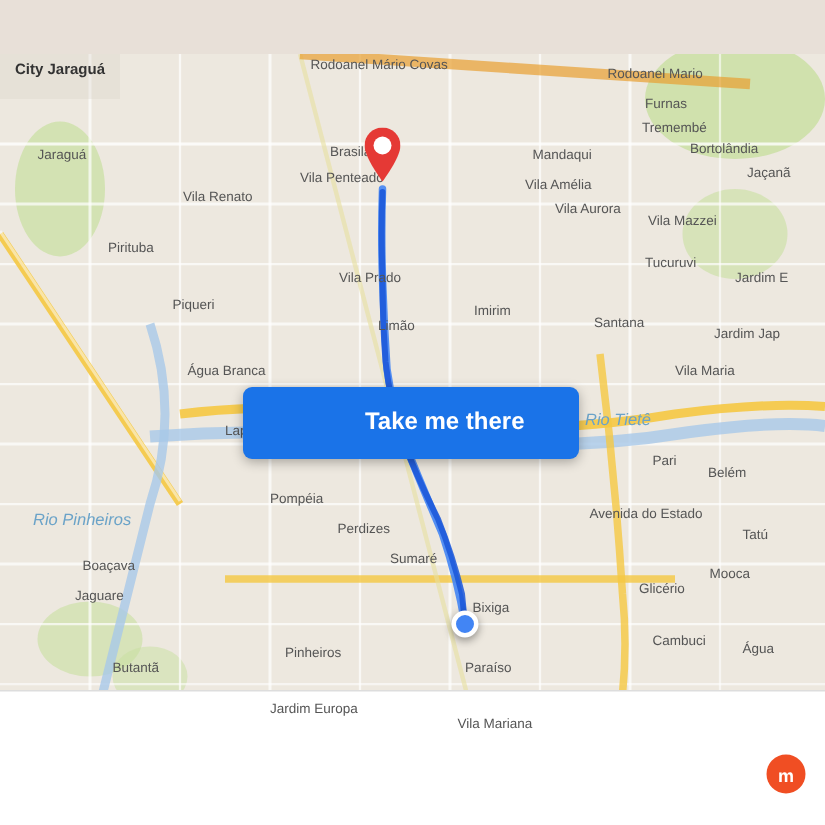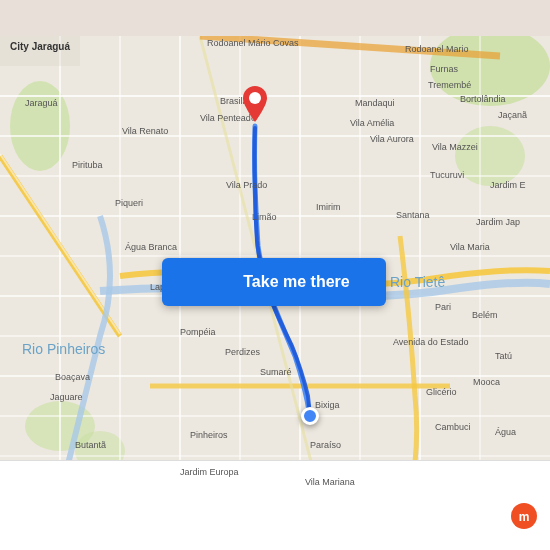--- a/index.html
+++ b/index.html
@@ -137,21 +137,22 @@
     }
 
     .map-label-major {
       font-size: 10px;
       font-weight: bold;
       color: #333;
     }
 
     .map-label-water {
       color: #6ba3c8;
-      font-size: 14px;
+      font-style: italic;
+      font-size: 11px;
       text-align: right;
     }
   </style>
 </head>
 <body>
 
 <div id="map-container">
   <div class="map-bg"></div>
 
   <svg class="route-svg" viewBox="0 0 550 460" xmlns="http://www.w3.org/2000/svg">

